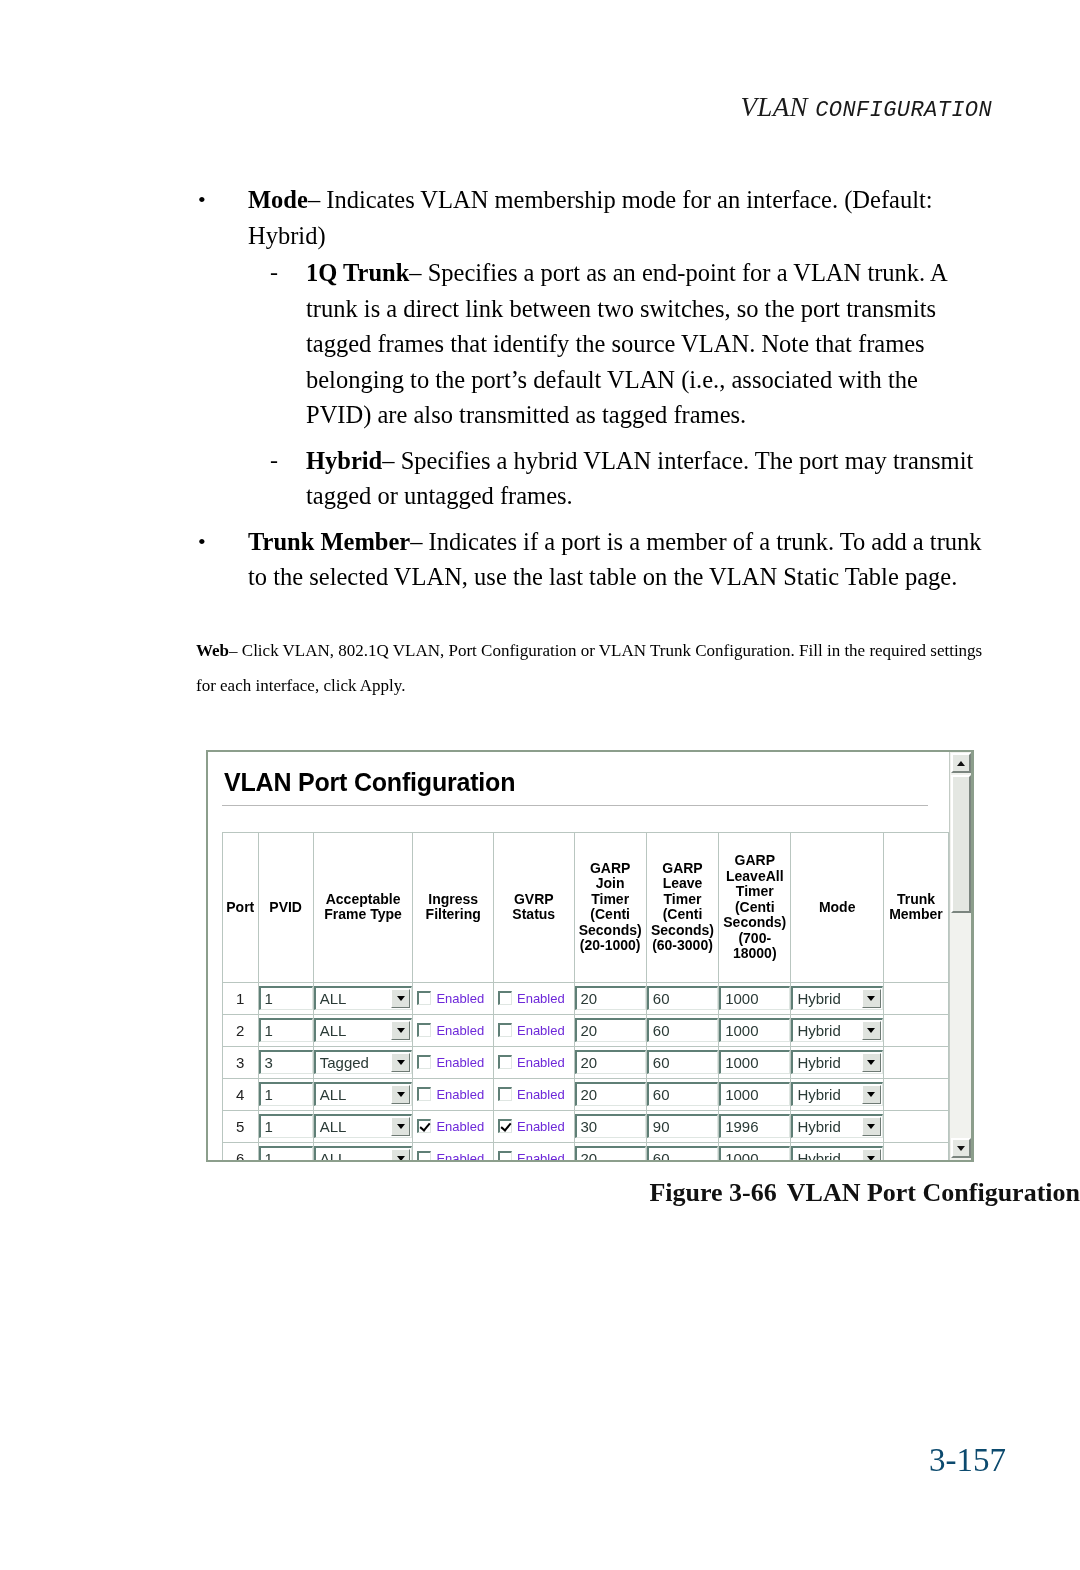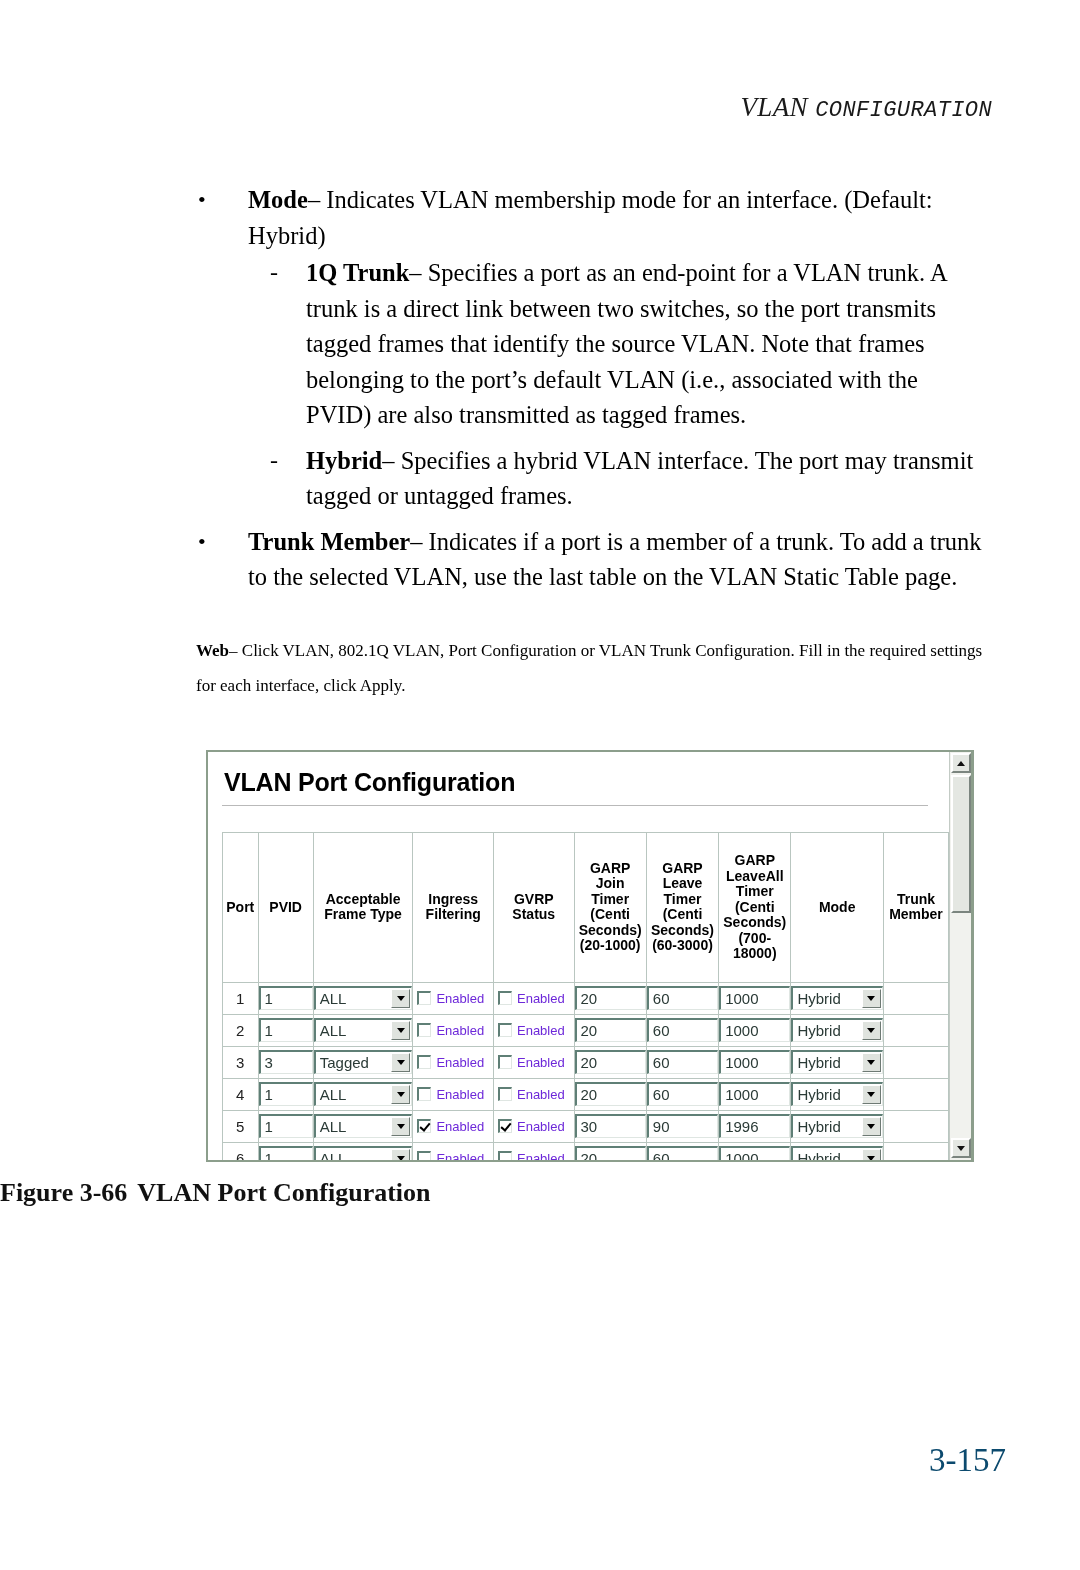--- a/index.html
+++ b/index.html
@@ -315,21 +315,21 @@
     border-bottom: 2px solid #7b857f;
     box-sizing: border-box;
   }
 
   
   .caption {
     position: absolute;
     top: 1178px;
     left: 0;
     width: 1080px;
-    text-align: left;
+    text-align: right;
     font-family: "Liberation Serif", "DejaVu Serif", serif;
     font-weight: bold;
     font-size: 26px;
     color: #111;
   }
   .caption .num { margin-right: 10px; }
   .folio {
     position: absolute;
     top: 1442px;
     right: 74px;

